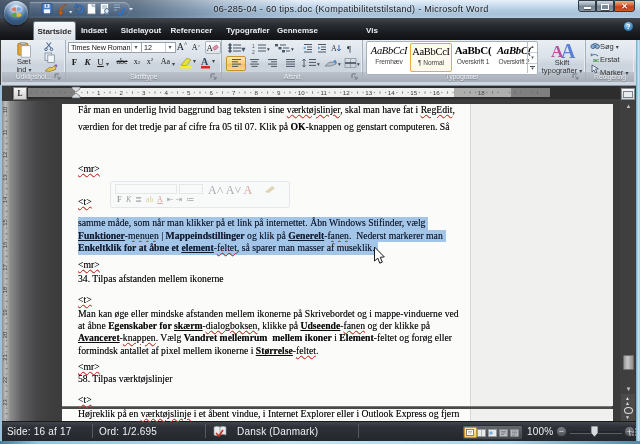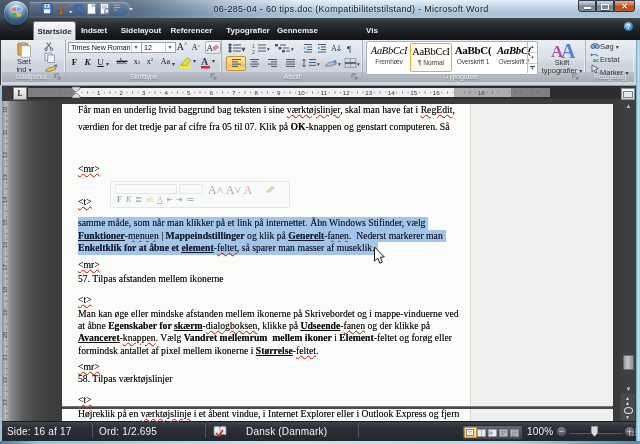--- a/index.html
+++ b/index.html
@@ -337,21 +337,21 @@
       </svg>
  <div style="position:absolute;left:6px;top:13px;font-size:8px;font-family:'Liberation Serif',serif;color:rgba(40,50,60,0.45);"><b>F</b>&nbsp; <i>K</i>&nbsp; ≣&nbsp; <span style="color:rgba(190,175,40,0.5)">ab</span>&nbsp; <span style="color:rgba(180,60,40,0.45);text-decoration:underline;text-decoration-color:rgba(200,40,30,.4)">A</span>&nbsp; ⇤ ⇥&nbsp; ≔</div>
 </div>
 <svg class="abs" style="left:372px;top:246px;z-index:9" width="13" height="19" viewBox="0 0 13 19">
  <path d="M2.5 1 L2.5 15 L5.8 12.2 L7.8 17.2 L10.3 16.1 L8.3 11.3 L12.3 10.9 Z" fill="#fdfdfd" stroke="#1a1a1a" stroke-width="1"></path>
 </svg>
 <div class="dline sel" style="top:217.3px">samme måde, som når man klikker på et link på internettet. Åbn Windows Stifinder, vælg</div>
 <div class="dline sel" style="top:229.7px"><b><u>Funktioner</u></b>-<span class="sq">menuen</span> | <b>Mappeindstillinger</b> og klik på <b><u>Generelt</u></b>-<span class="sq">fanen</span>.&nbsp; Nederst markerer man</div>
 <div class="dline sel" style="top:242.1px"><b>Enkeltklik for at åbne et <u>element</u></b>-<span class="sq">feltet</span>, så sparer man masser af museklik.</div>
 <div class="dline" style="top:258.9px"><span class="sq">&lt;mr&gt;</span></div>
-<div class="dline" style="top:273.2px">57. Tilpas afstanden mellem ikonerne</div>
+<div class="dline" style="top:273.2px">34. Tilpas afstanden mellem ikonerne</div>
 <div class="dline" style="top:294.3px"><span class="sq">&lt;t&gt;</span></div>
 <div class="dline" style="top:307.6px">Man kan øge eller mindske afstanden mellem ikonerne på Skrivebordet og i mappe-vinduerne ved</div>
 <div class="dline" style="top:320px">at åbne <b>Egenskaber for <u>skærm</u></b>-<span class="sq">dialogboksen</span>, klikke på <b><u>Udseende</u></b>-<span class="sq">fanen</span> og der klikke på</div>
 <div class="dline" style="top:332.4px"><b><u>Avanceret</u></b>-<span class="sq">knappen</span>. Vælg <b>Vandret mellemrum&nbsp; mellem ikoner</b> i <b>Element</b>-feltet og forøg eller</div>
 <div class="dline" style="top:344.8px">formindsk antallet af pixel mellem ikonerne i <b><u>Størrelse</u></b>-<span class="sq">feltet</span>.</div>
 <div class="dline" style="top:361.3px"><span class="sq">&lt;mr&gt;</span></div>
 <div class="dline" style="top:372.6px">58. Tilpas værktøjslinjer</div>
 <div class="dline" style="top:394.1px"><span class="sq">&lt;t&gt;</span></div>
 <div class="dline" style="top:407.6px">Højreklik på en <span class="sq">værktøjslinje</span> i et åbent vindue, i Internet Explorer eller i Outlook Express og fjern</div>
 <div class="abs" id="pbreak"></div>
@@ -372,21 +372,21 @@
 <div class="abs" id="status">
  <div class="abs" style="left:7px;top:4px;">Side: 16 af 17</div>
  <div class="abs" style="left:92px;top:2px;width:1px;height:14px;background:#55595f;"></div>
  <div class="abs" style="left:99px;top:4px;">Ord: 1/2.695</div>
  <div class="abs" style="left:205px;top:2px;width:1px;height:14px;background:#55595f;"></div>
  <svg class="abs" style="left:213px;top:3px" width="14" height="12" viewBox="0 0 14 12">
   <path d="M1 2 q3 -1.5 6 0 q3 -1.5 6 0 l0 8 q-3 -1.5 -6 0 q-3 1.5 -6 0z" fill="#e8eaec" stroke="#8a9098" stroke-width="0.7"></path>
   <path d="M7 2 l0 8" stroke="#8a9098" stroke-width="0.7"></path>
   <path d="M3 8 l3 3 l4 -6" stroke="#c03020" stroke-width="1.6" fill="none"></path>
  </svg>
- <div class="abs" style="left:246px;top:4px;">Dansk (Danmark)</div>
+ <div class="abs" style="left:237px;top:4px;">Dansk (Danmark)</div>
  <div class="abs" style="left:358px;top:2px;width:1px;height:14px;background:#55595f;"></div>
  <div class="abs" style="left:462px;top:3px;width:59px;height:13px;background:linear-gradient(#62676e,#41454b);border:1px solid #2a2d31;border-radius:2px;">
   <div style="position:absolute;left:1px;top:1px;width:11px;height:9px;background:linear-gradient(#fce9b8,#f5c968);border:1px solid #c89235;border-radius:1px;"></div>
   <svg style="position:absolute;left:2.5px;top:2.5px" width="8" height="7" viewBox="0 0 8 7">
           <rect x="0.5" y="0.5" width="7" height="6" fill="#fff" stroke="#666" stroke-width="0.8"></rect>
           <path d="M2 2.5 h4 M2 4 h4" stroke="#888" stroke-width="0.6"></path>
         </svg>
   <svg style="position:absolute;left:14px;top:2.5px" width="9" height="8" viewBox="0 0 9 8">
           <rect x="0.5" y="0.5" width="8" height="7" fill="#e8eaec" stroke="#999" stroke-width="0.7"></rect>
           <path d="M4.5 0.5 v7" stroke="#999" stroke-width="0.6"></path>

